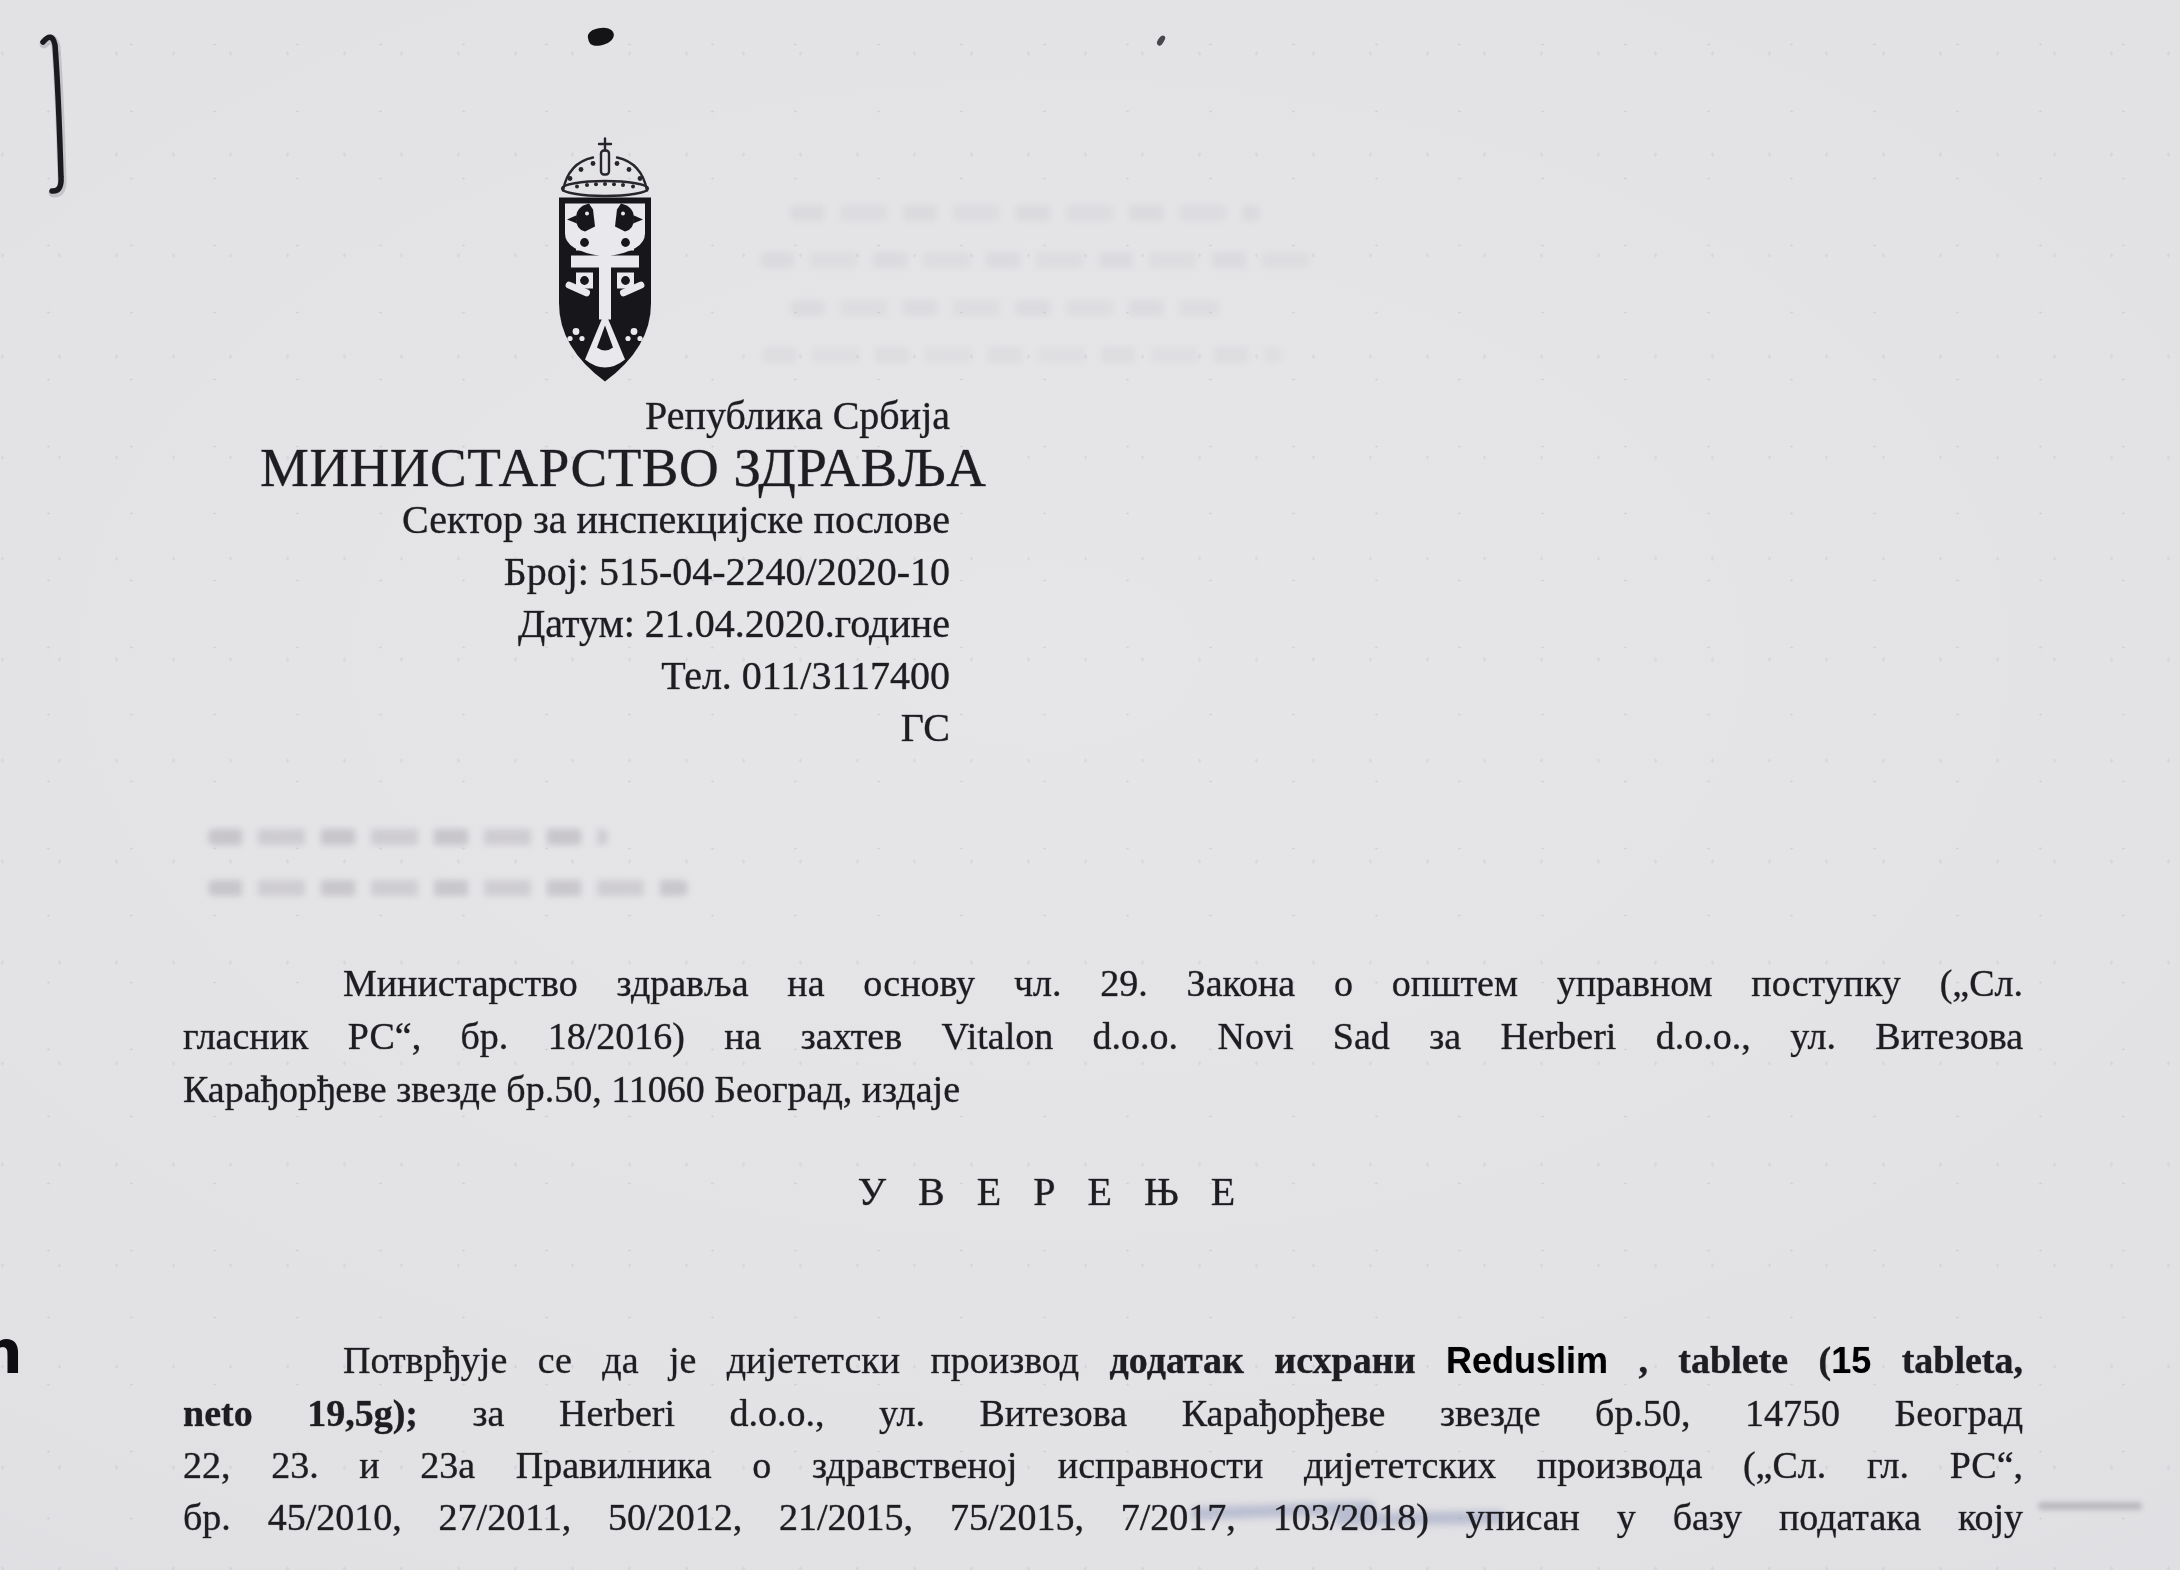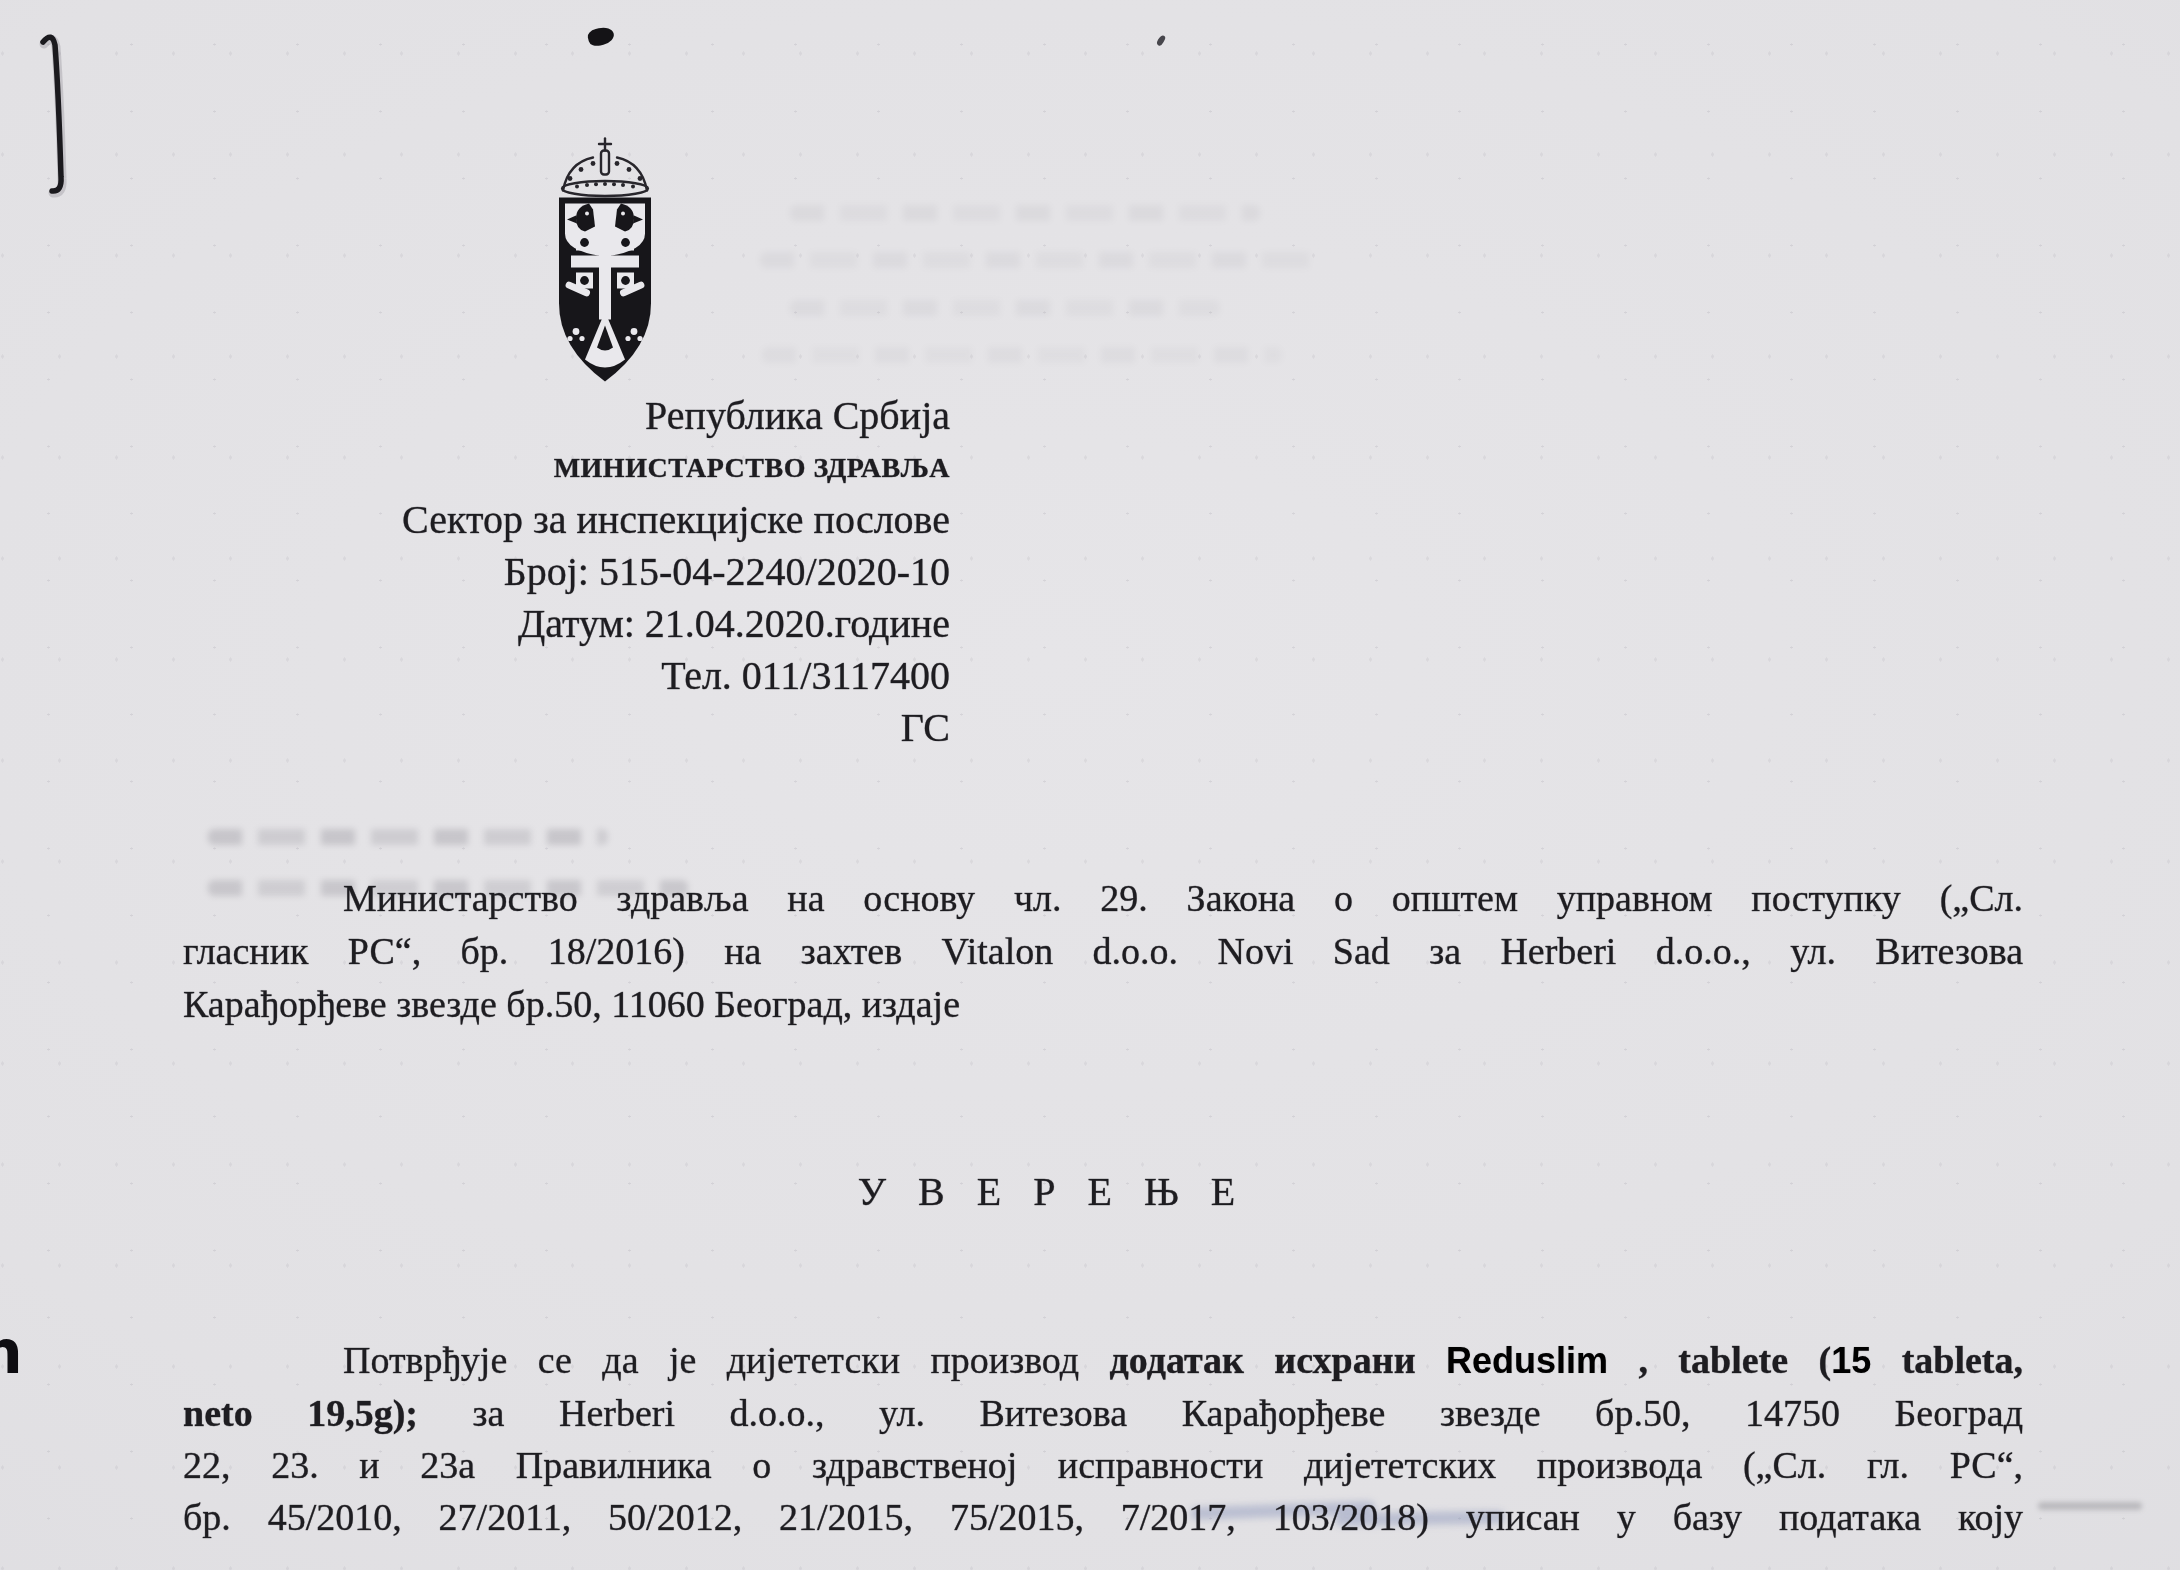--- a/index.html
+++ b/index.html
@@ -19,29 +19,29 @@
       radial-gradient(rgba(118,115,126,.15) 1px, transparent 1.5px),
       radial-gradient(rgba(118,115,126,.10) 1px, transparent 1.4px);
     background-size:83px 67px,57px 101px;
     background-position:7px 11px,31px 3px;
   }
   .ink{ -webkit-text-stroke:.45px rgba(28,26,31,.55); text-shadow:0 0 1px rgba(30,28,34,.35); }
 
   
   .letterhead{position:absolute;left:260px;top:390px;width:690px;text-align:right;}
   .lh-line{display:block;line-height:52px;font-size:40px;white-space:nowrap;}
-  .lh-ministry{font-weight:bold;font-size:28px;letter-spacing:.5px;}
+  .lh-ministry{font-weight:normal;font-size:55px;letter-spacing:.5px;}
   .coat{position:absolute;left:545px;top:133px;}
 
   
   .para{position:absolute;left:183px;width:1840px;font-size:38px;}
   .line{display:block;text-align:justify;text-align-last:justify;white-space:normal;}
   .line.last{text-align-last:left;}
   .line.indent{padding-left:160px;}
-  .intro{top:872px;}
+  .intro{top:957px;}
   .intro .line{line-height:53px;}
   .bodypara{top:1334px;}
   .bodypara .line{line-height:52px;}
   .b{font-weight:bold;}
   .sans{font-family:"Liberation Sans","DejaVu Sans",sans-serif;font-weight:bold;font-size:36px;color:#000;-webkit-text-stroke:0;}
 
   .doc-title{
     position:absolute;left:183px;top:1165px;width:1840px;
     text-align:center;transform:translateX(-51px);
     font-weight:normal;font-size:40px;letter-spacing:11px;line-height:53px;

